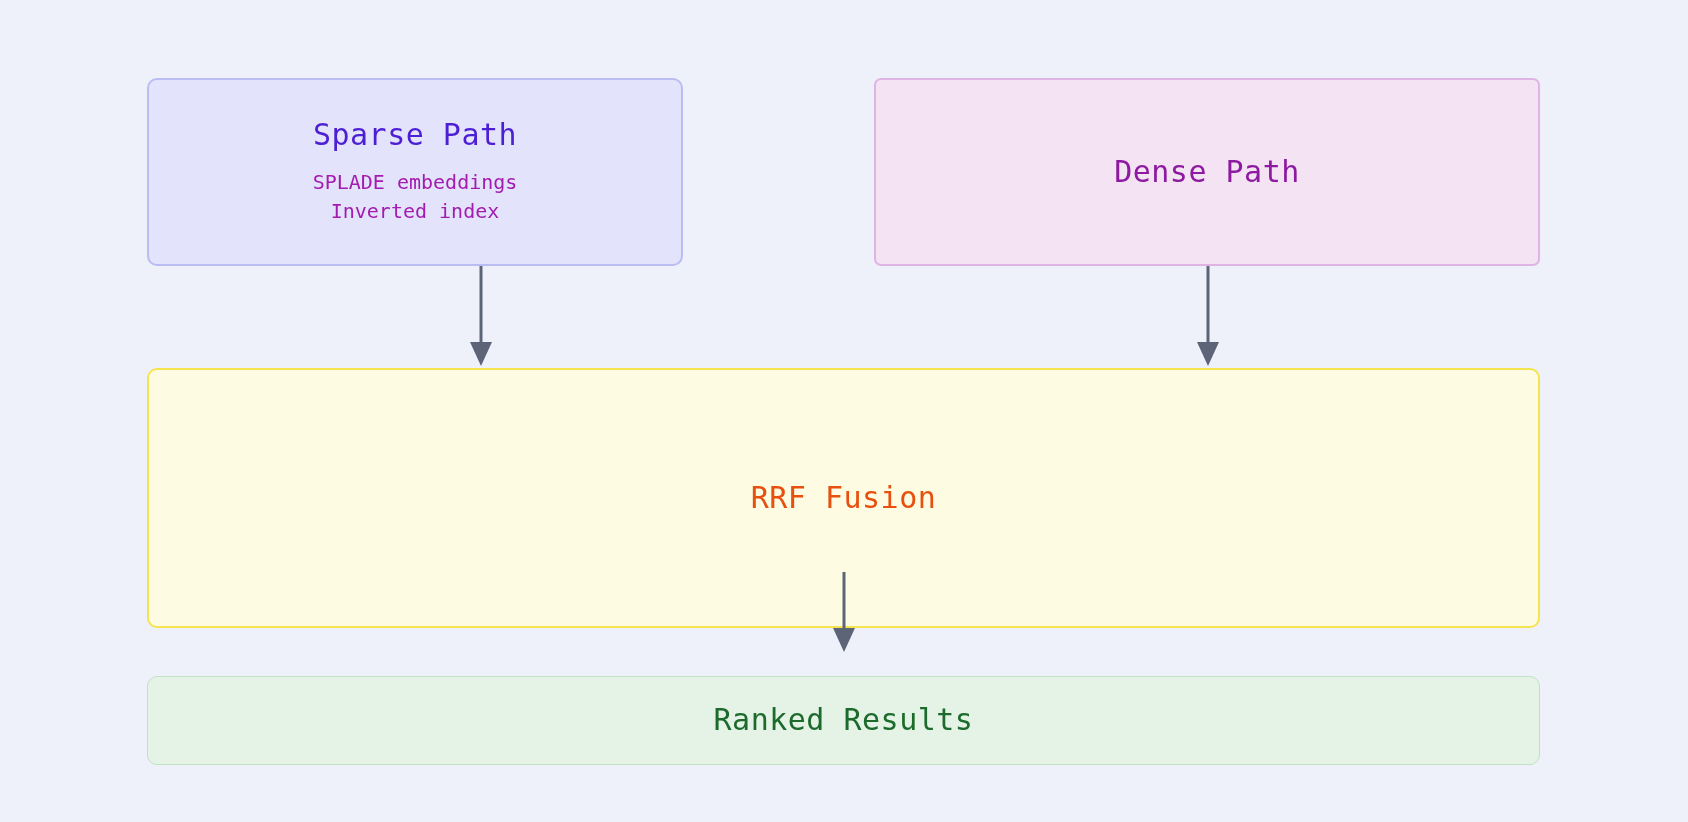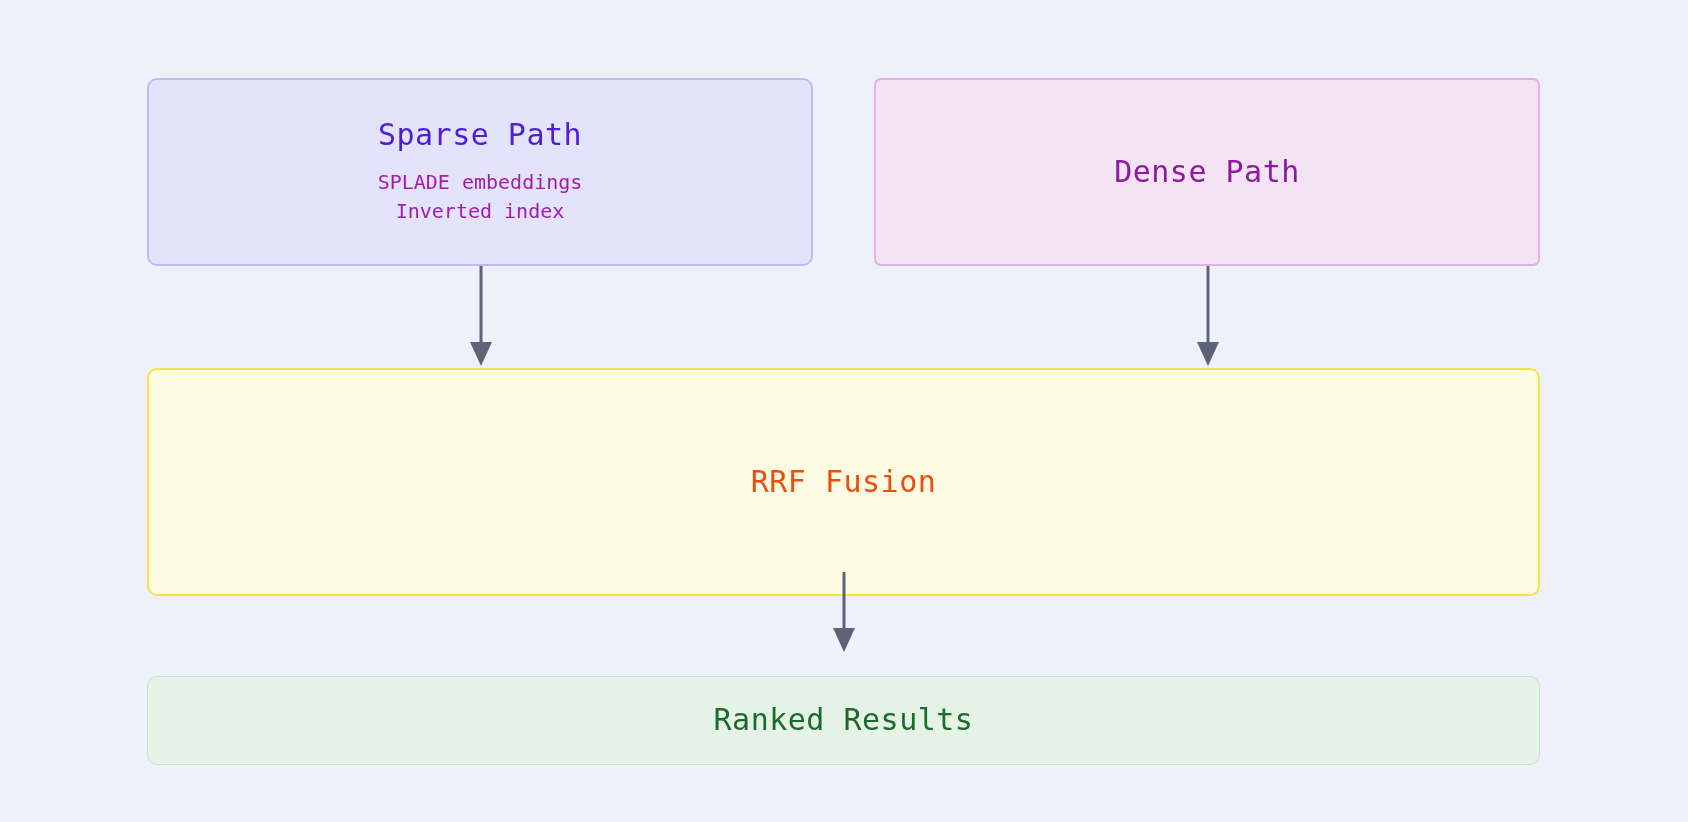--- a/index.html
+++ b/index.html
@@ -46,21 +46,21 @@
     line-height: 1.45;
     color: #a21caf;
     white-space: pre;
     margin-top: 16px;
   }
 
   
   #node-sparse {
     left: 147px;
     top: 78px;
-    width: 666px;
+    width: 536px;
     height: 188px;
     background: #e3e3fb;
     border-color: #b9bdf2;
   }
   #node-sparse .node-title { color: #4d1fd4; }
 
   #node-dense {
     left: 874px;
     top: 78px;
     width: 666px;
@@ -68,21 +68,21 @@
     background: #f4e4f3;
     border-color: #dfb3e3;
     border-radius: 7px;
   }
   #node-dense .node-title { color: #8d1aa0; }
 
   #node-rrf {
     left: 147px;
     top: 368px;
     width: 1393px;
-    height: 228px;
+    height: 260px;
     background: #fdfce2;
     border-color: #f5e44e;
   }
   #node-rrf .node-title { color: #e8500f; }
 
   #node-ranked {
     left: 147px;
     top: 676px;
     width: 1393px;
     height: 89px;

